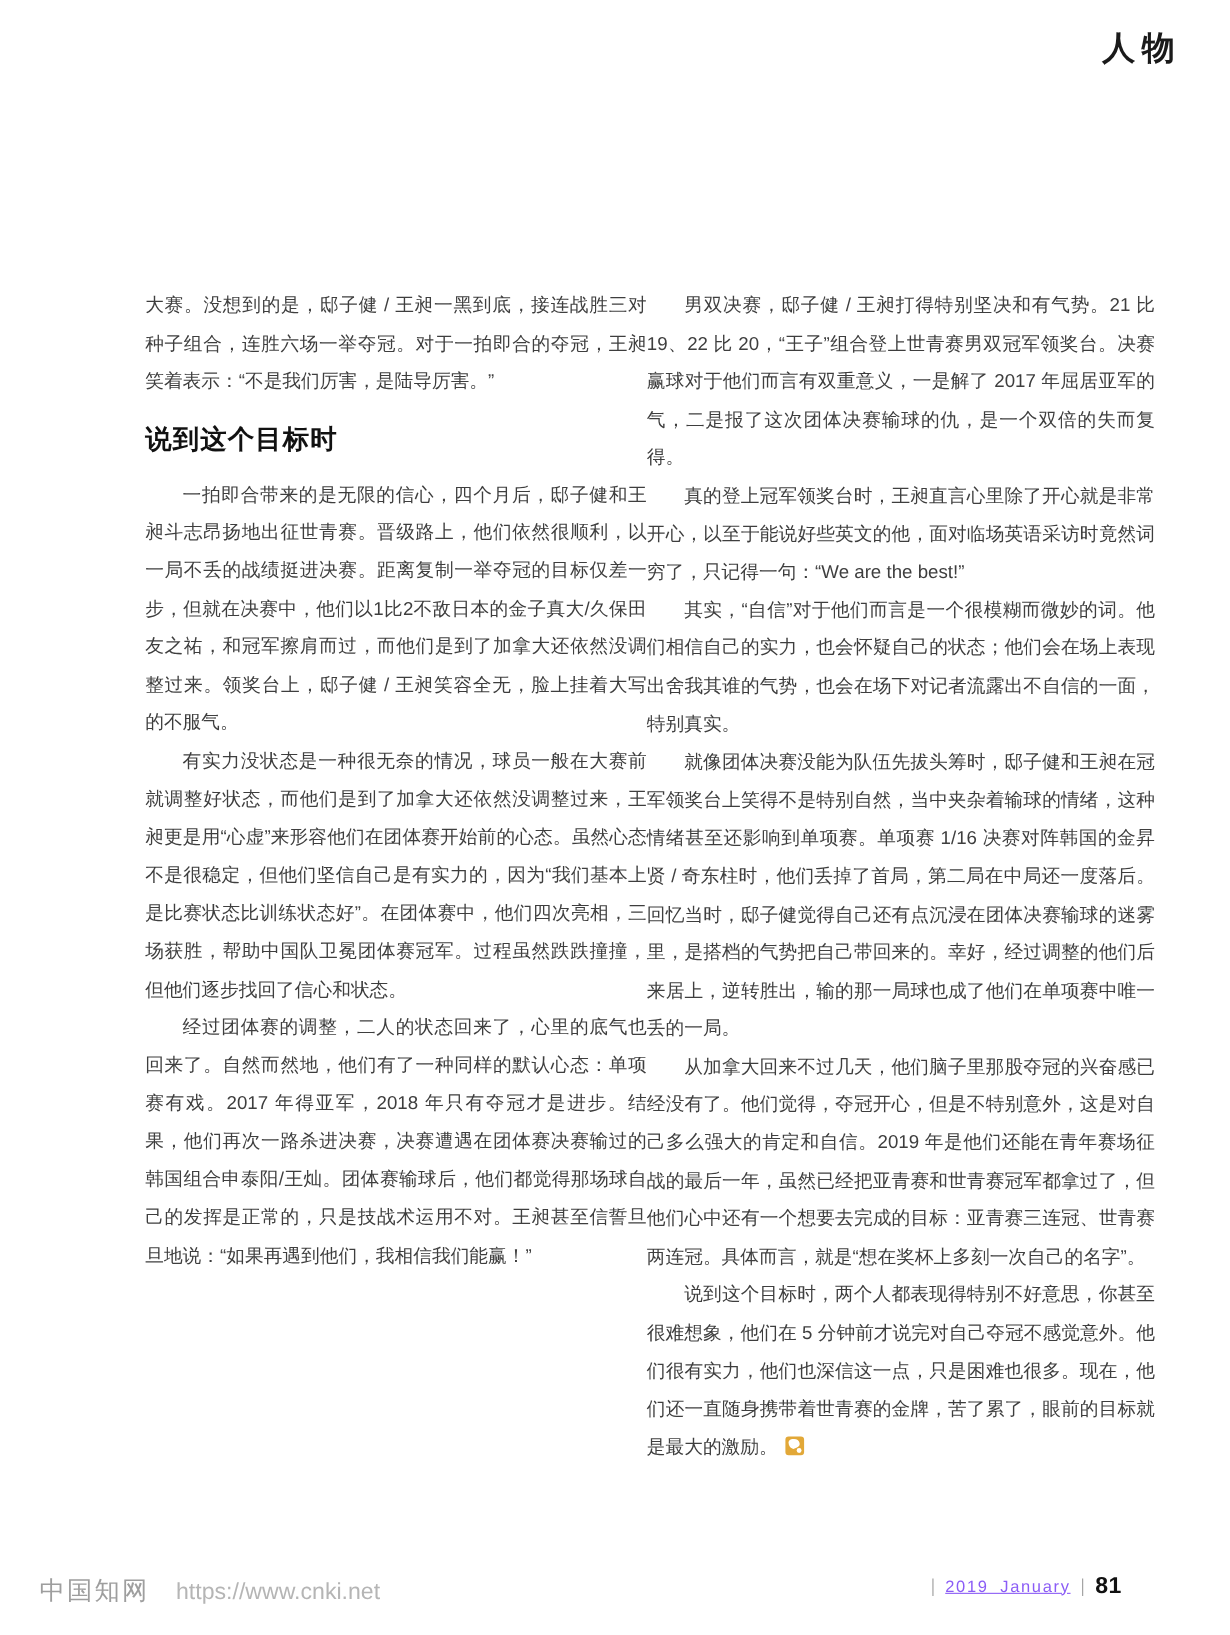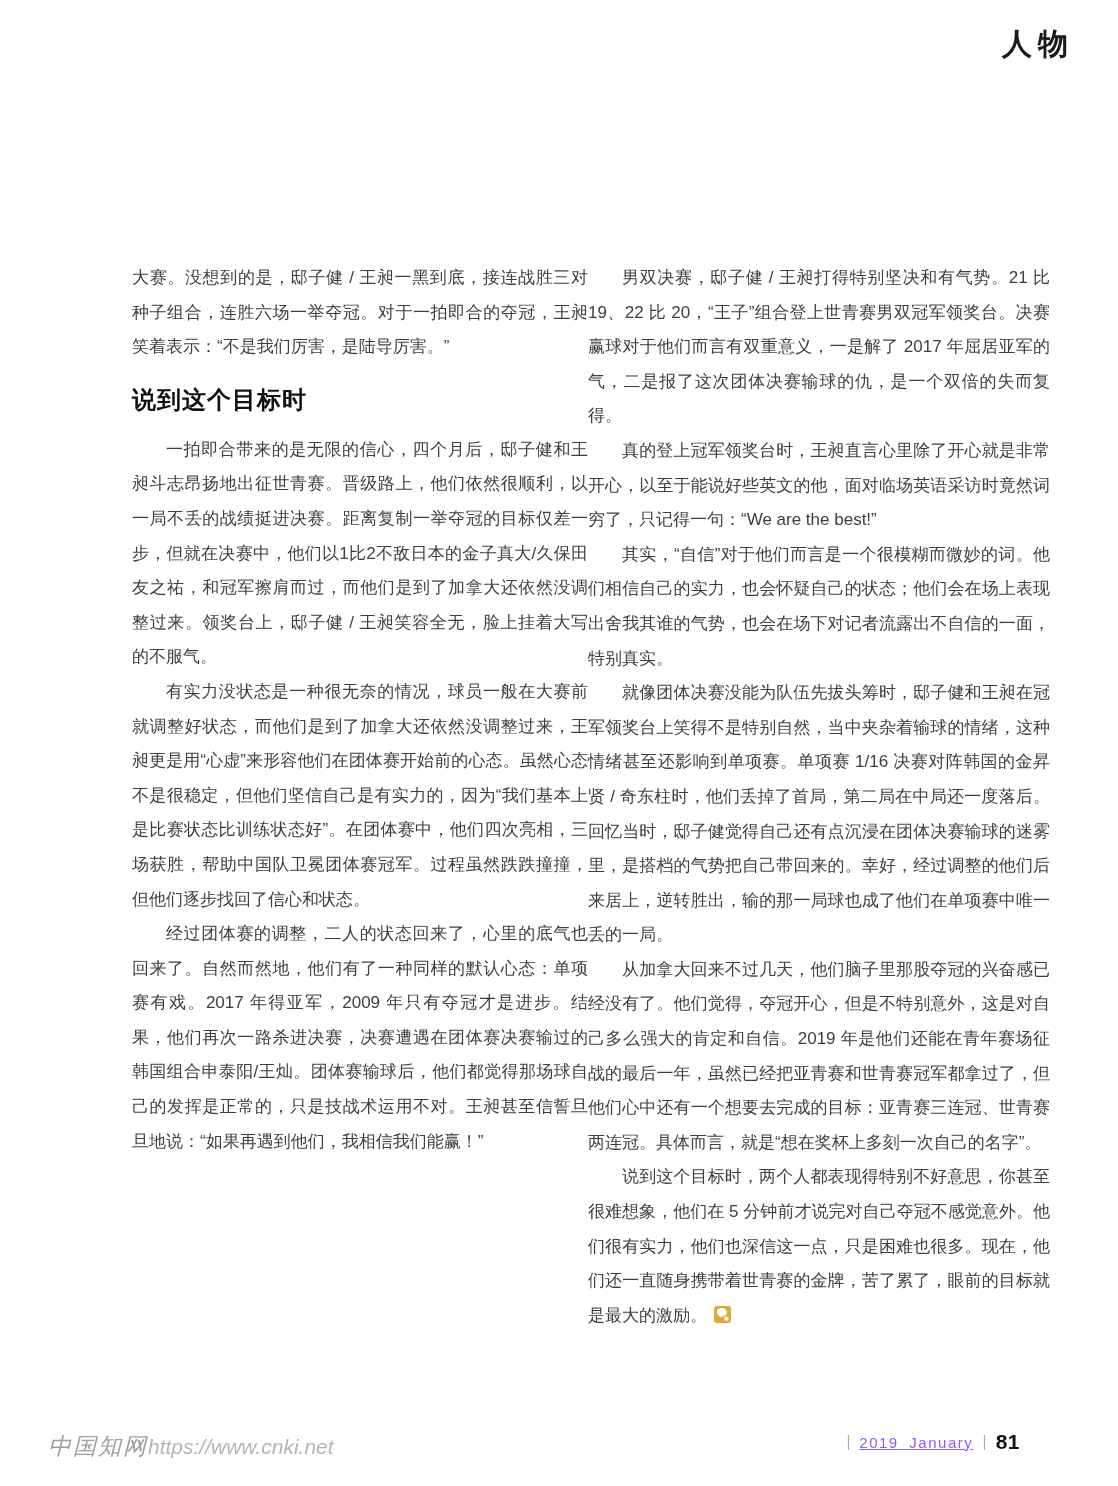--- a/index.html
+++ b/index.html
@@ -63,25 +63,25 @@
     height: 17px;
     margin-left: 7px;
     vertical-align: -2px;
     border-radius: 3px;
     background: #e2a838;
   }
   .endmark svg { display: block; width: 17px; height: 17px; }
   
   .footer-left {
     position: absolute;
-    left: 48px;
+    left: 36px;
     top: 1431px;
     display: flex;
     align-items: baseline;
-    font-style: italic;
+    gap: 24px;
   }
   .watermark {
     font-size: 23px;
     letter-spacing: 2px;
     color: #9e9e9e;
   }
   .watermark-url {
     font-size: 21px;
     color: #b5b5b5;
   }
@@ -120,21 +120,21 @@
 
   <div class="section-label">人物</div>
 
   <main class="content">
 
     <section class="col col-left">
       <p class="para no-indent">大赛。没想到的是，邸子健 / 王昶一黑到底，接连战胜三对种子组合，连胜六场一举夺冠。对于一拍即合的夺冠，王昶笑着表示：“不是我们厉害，是陆导厉害。”</p>
       <h2 class="heading">说到这个目标时</h2>
       <p class="para">一拍即合带来的是无限的信心，四个月后，邸子健和王昶斗志昂扬地出征世青赛。晋级路上，他们依然很顺利，以一局不丢的战绩挺进决赛。距离复制一举夺冠的目标仅差一步，但就在决赛中，他们以1比2不敌日本的金子真大/久保田友之祐，和冠军擦肩而过，而他们是到了加拿大还依然没调整过来。领奖台上，邸子健 / 王昶笑容全无，脸上挂着大写的不服气。</p>
       <p class="para">有实力没状态是一种很无奈的情况，球员一般在大赛前就调整好状态，而他们是到了加拿大还依然没调整过来，王昶更是用“心虚”来形容他们在团体赛开始前的心态。虽然心态不是很稳定，但他们坚信自己是有实力的，因为“我们基本上是比赛状态比训练状态好”。在团体赛中，他们四次亮相，三场获胜，帮助中国队卫冕团体赛冠军。过程虽然跌跌撞撞，但他们逐步找回了信心和状态。</p>
-      <p class="para">经过团体赛的调整，二人的状态回来了，心里的底气也回来了。自然而然地，他们有了一种同样的默认心态：单项赛有戏。2017 年得亚军，2009 年只有夺冠才是进步。结果，他们再次一路杀进决赛，决赛遭遇在团体赛决赛输过的韩国组合申泰阳/王灿。团体赛输球后，他们都觉得那场球自己的发挥是正常的，只是技战术运用不对。王昶甚至信誓旦旦地说：“如果再遇到他们，我相信我们能赢！”</p>
+      <p class="para">经过团体赛的调整，二人的状态回来了，心里的底气也回来了。自然而然地，他们有了一种同样的默认心态：单项赛有戏。2017 年得亚军，2018 年只有夺冠才是进步。结果，他们再次一路杀进决赛，决赛遭遇在团体赛决赛输过的韩国组合申泰阳/王灿。团体赛输球后，他们都觉得那场球自己的发挥是正常的，只是技战术运用不对。王昶甚至信誓旦旦地说：“如果再遇到他们，我相信我们能赢！”</p>
     </section>
 
     <section class="col col-right">
       <p class="para">男双决赛，邸子健 / 王昶打得特别坚决和有气势。21 比 19、22 比 20，“王子”组合登上世青赛男双冠军领奖台。决赛赢球对于他们而言有双重意义，一是解了 2017 年屈居亚军的气，二是报了这次团体决赛输球的仇，是一个双倍的失而复得。</p>
       <p class="para">真的登上冠军领奖台时，王昶直言心里除了开心就是非常开心，以至于能说好些英文的他，面对临场英语采访时竟然词穷了，只记得一句：“We are the best!”</p>
       <p class="para">其实，“自信”对于他们而言是一个很模糊而微妙的词。他们相信自己的实力，也会怀疑自己的状态；他们会在场上表现出舍我其谁的气势，也会在场下对记者流露出不自信的一面，特别真实。</p>
       <p class="para">就像团体决赛没能为队伍先拔头筹时，邸子健和王昶在冠军领奖台上笑得不是特别自然，当中夹杂着输球的情绪，这种情绪甚至还影响到单项赛。单项赛 1/16 决赛对阵韩国的金昇贤 / 奇东柱时，他们丢掉了首局，第二局在中局还一度落后。回忆当时，邸子健觉得自己还有点沉浸在团体决赛输球的迷雾里，是搭档的气势把自己带回来的。幸好，经过调整的他们后来居上，逆转胜出，输的那一局球也成了他们在单项赛中唯一丢的一局。</p>
       <p class="para">从加拿大回来不过几天，他们脑子里那股夺冠的兴奋感已经没有了。他们觉得，夺冠开心，但是不特别意外，这是对自己多么强大的肯定和自信。2019 年是他们还能在青年赛场征战的最后一年，虽然已经把亚青赛和世青赛冠军都拿过了，但他们心中还有一个想要去完成的目标：亚青赛三连冠、世青赛两连冠。具体而言，就是“想在奖杯上多刻一次自己的名字”。</p>
       <p class="para"><span>说到这个目标时，两个人都表现得特别不好意思，你甚至很难想象，他们在 5 分钟前才说完对自己夺冠不感觉意外。他们很有实力，他们也深信这一点，只是困难也很多。现在，他们还一直随身携带着世青赛的金牌，苦了累了，眼前的目标就是最大的激励。</span><span class="endmark"><svg viewBox="0 0 24 24" xmlns="http://www.w3.org/2000/svg">
               <path d="M4.5 10.5 Q2.5 4.5 8.5 3.2 Q16.5 1.8 18.2 8.2 Q19.2 12.2 14.2 14.2 L10.2 15.8 Q5.8 14.8 4.5 10.5 Z" fill="#ffffff"></path>

